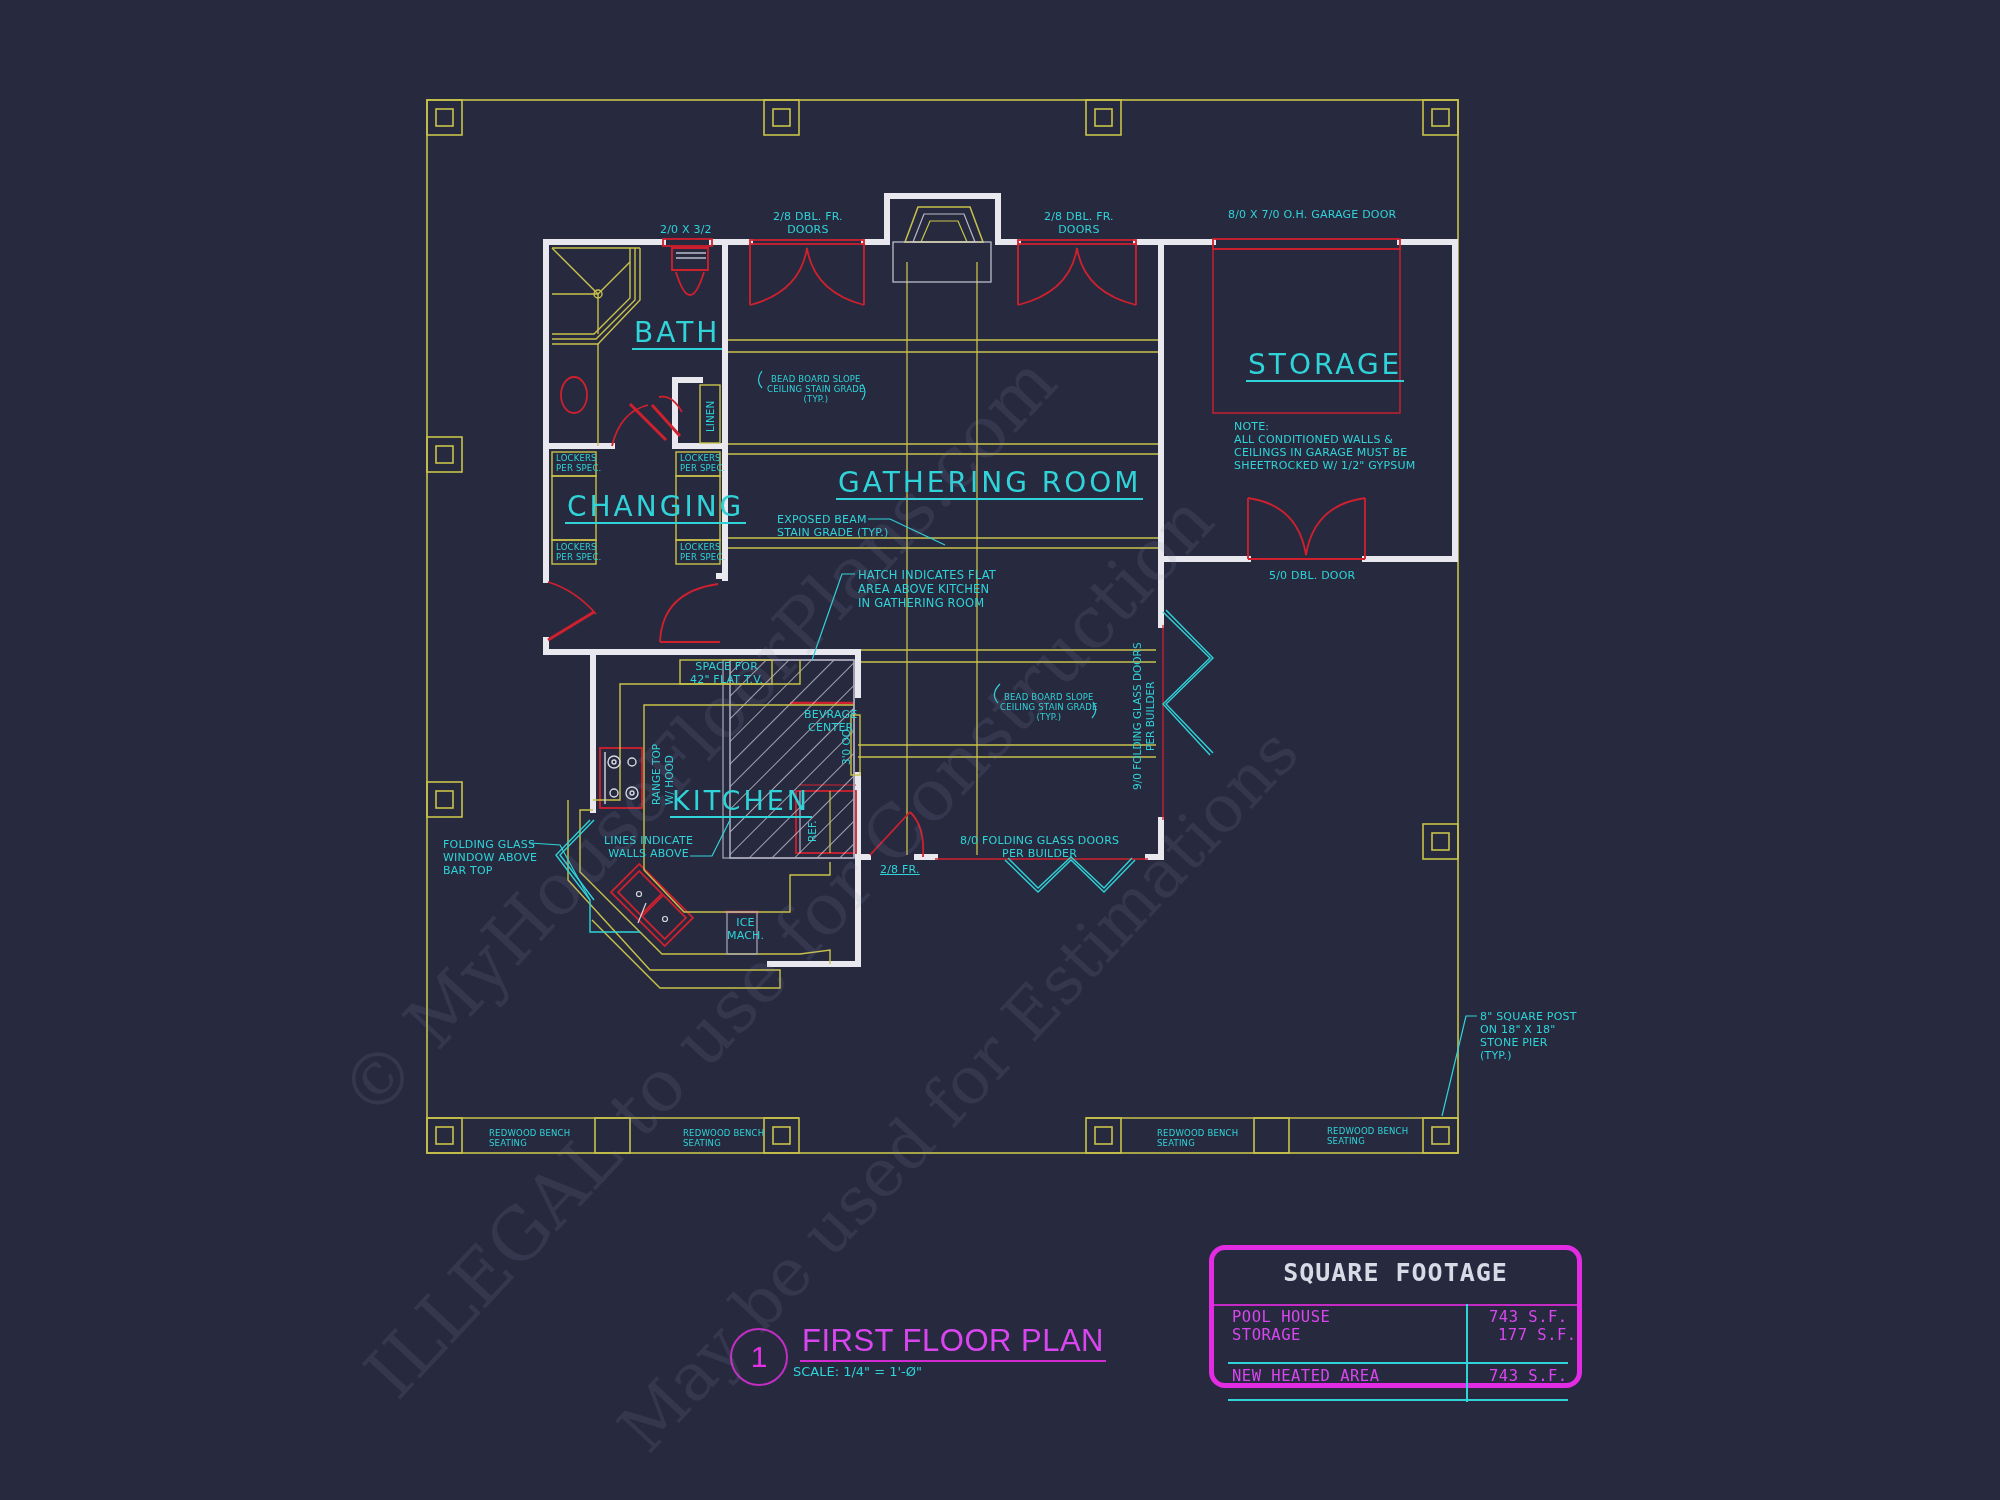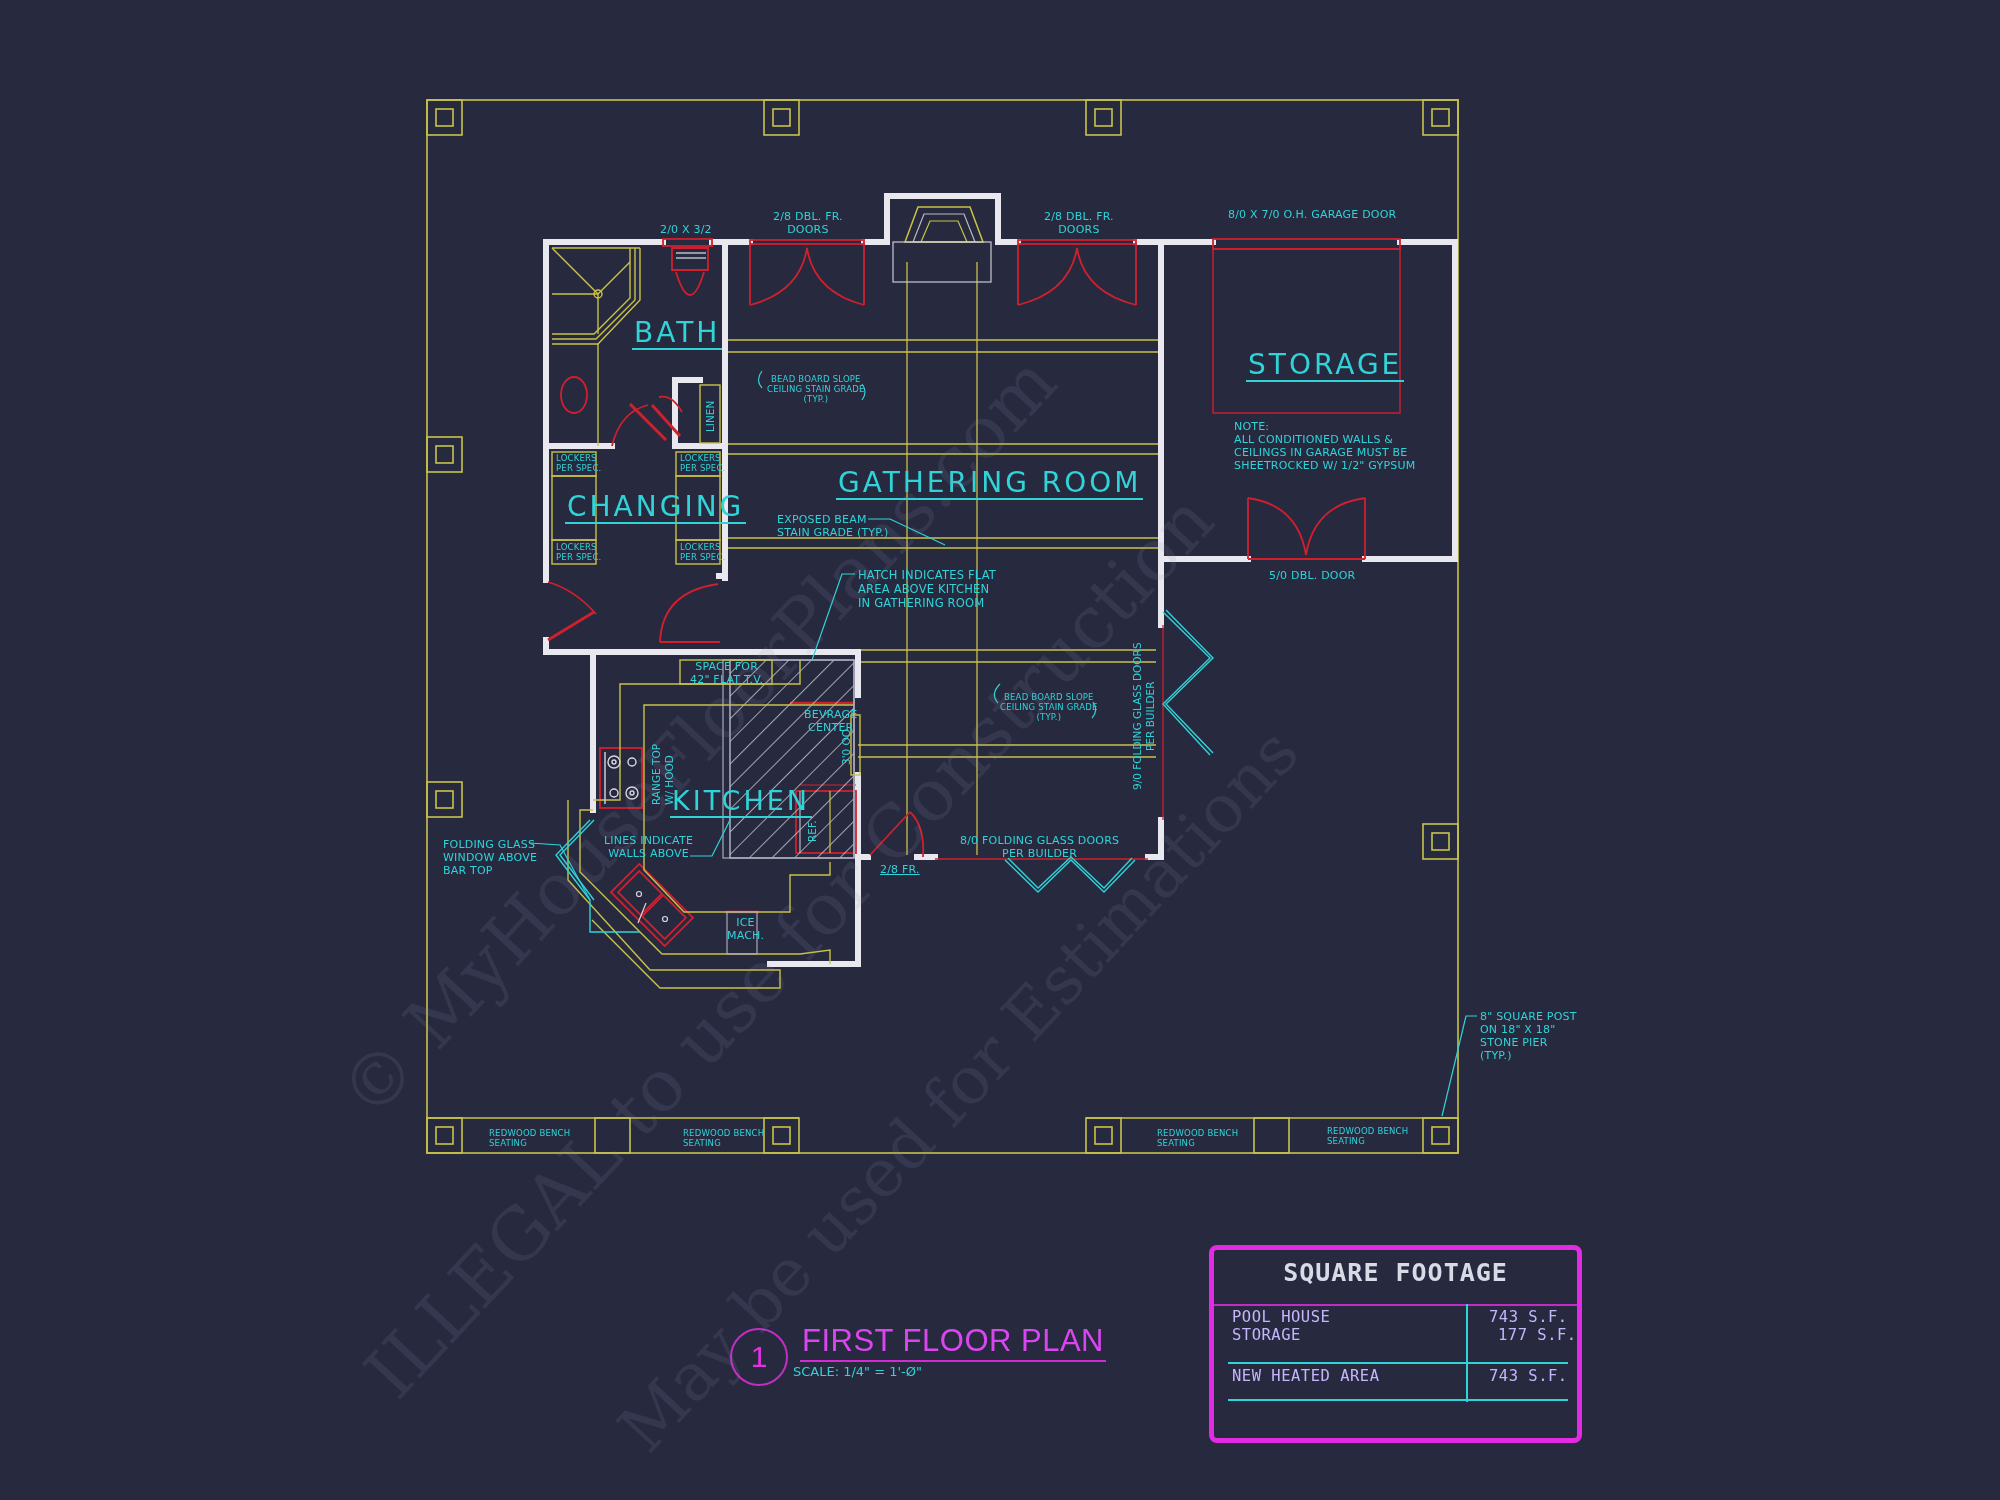--- a/index.html
+++ b/index.html
@@ -6,25 +6,25 @@
   body { width:2000px; height:1500px; position:relative; overflow:hidden; font-family:"DejaVu Sans", sans-serif; }
   #canvas { position:absolute; left:0; top:0; width:2000px; height:1500px; }
   .lbl { position:absolute; color:#2fd3d8; font-family:"DejaVu Sans", sans-serif; font-size:11px; line-height:13px; white-space:pre; letter-spacing:0.2px; text-transform:uppercase; }
   .lbl.sm { font-size:8.5px; line-height:10px; }
   .lbl.md { font-size:11.5px; line-height:14px; }
   .room { position:absolute; color:#2fd3d8; font-family:"DejaVu Sans", sans-serif; font-size:28px; letter-spacing:3px; font-weight:normal; border-bottom:2px solid #2fd3d8; line-height:30px; padding:0 2px; white-space:nowrap; }
   .vert { position:absolute; color:#2fd3d8; font-size:10.5px; line-height:13px; white-space:pre; transform-origin:left top; transform:rotate(-90deg); }
   .title { position:absolute; left:800px; top:1323px; color:#d946ef; font-size:31px; font-family:"Liberation Sans", sans-serif; letter-spacing:0.5px; border-bottom:2px solid #d22bd2; padding:0 2px 1px 2px; white-space:nowrap; }
   .title-num { position:absolute; left:730px; top:1328px; width:58px; height:58px; border:2px solid #c22dc2; border-radius:50%; color:#e332e3; font-family:"Liberation Sans", sans-serif; font-size:30px; display:flex; align-items:center; justify-content:center; box-sizing:border-box; }
   .scale { position:absolute; left:793px; top:1364px; color:#2fd3d8; font-size:13px; white-space:nowrap; }
-  .sf { position:absolute; left:1209px; top:1245px; width:373px; height:198px; border:5px solid #e22be2; border-radius:8px; box-sizing:border-box; }
+  .sf { position:absolute; left:1209px; top:1245px; width:373px; height:143px; border:5px solid #e22be2; border-radius:16px; box-sizing:border-box; }
   .sf-head { position:absolute; left:0; right:0; top:8px; text-align:center; color:#d8dae6; font-family:"DejaVu Sans Mono", monospace; font-size:25px; letter-spacing:1px; font-weight:bold; }
   .sf-line { position:absolute; background:#2fd3d8; }
   .sf-hline-top { position:absolute; left:0; right:0; top:54px; height:2px; background:#c42bc4; }
-  .sf-txt { position:absolute; color:#c4b5fd; font-family:"DejaVu Sans Mono", monospace; font-size:15.5px; line-height:18px; white-space:pre; letter-spacing:0.5px; }
+  .sf-txt { position:absolute; color:#d946ef; font-family:"DejaVu Sans Mono", monospace; font-size:15.5px; line-height:18px; white-space:pre; letter-spacing:0.5px; }
   .wm { position:absolute; color:rgba(150,150,175,0.13); font-family:"DejaVu Serif", serif; white-space:nowrap; transform-origin:left bottom; }
 </style>
 </head>
 <body>
 
 <svg id="canvas" width="2000" height="1500" viewBox="0 0 2000 1500" xmlns="http://www.w3.org/2000/svg">
   <defs>
     <pattern id="hatch" patternUnits="userSpaceOnUse" width="16" height="16" patternTransform="rotate(45)">
       <line x1="0" y1="0" x2="0" y2="16" stroke="#d8d8e0" stroke-width="1.4"></line>
     </pattern>

